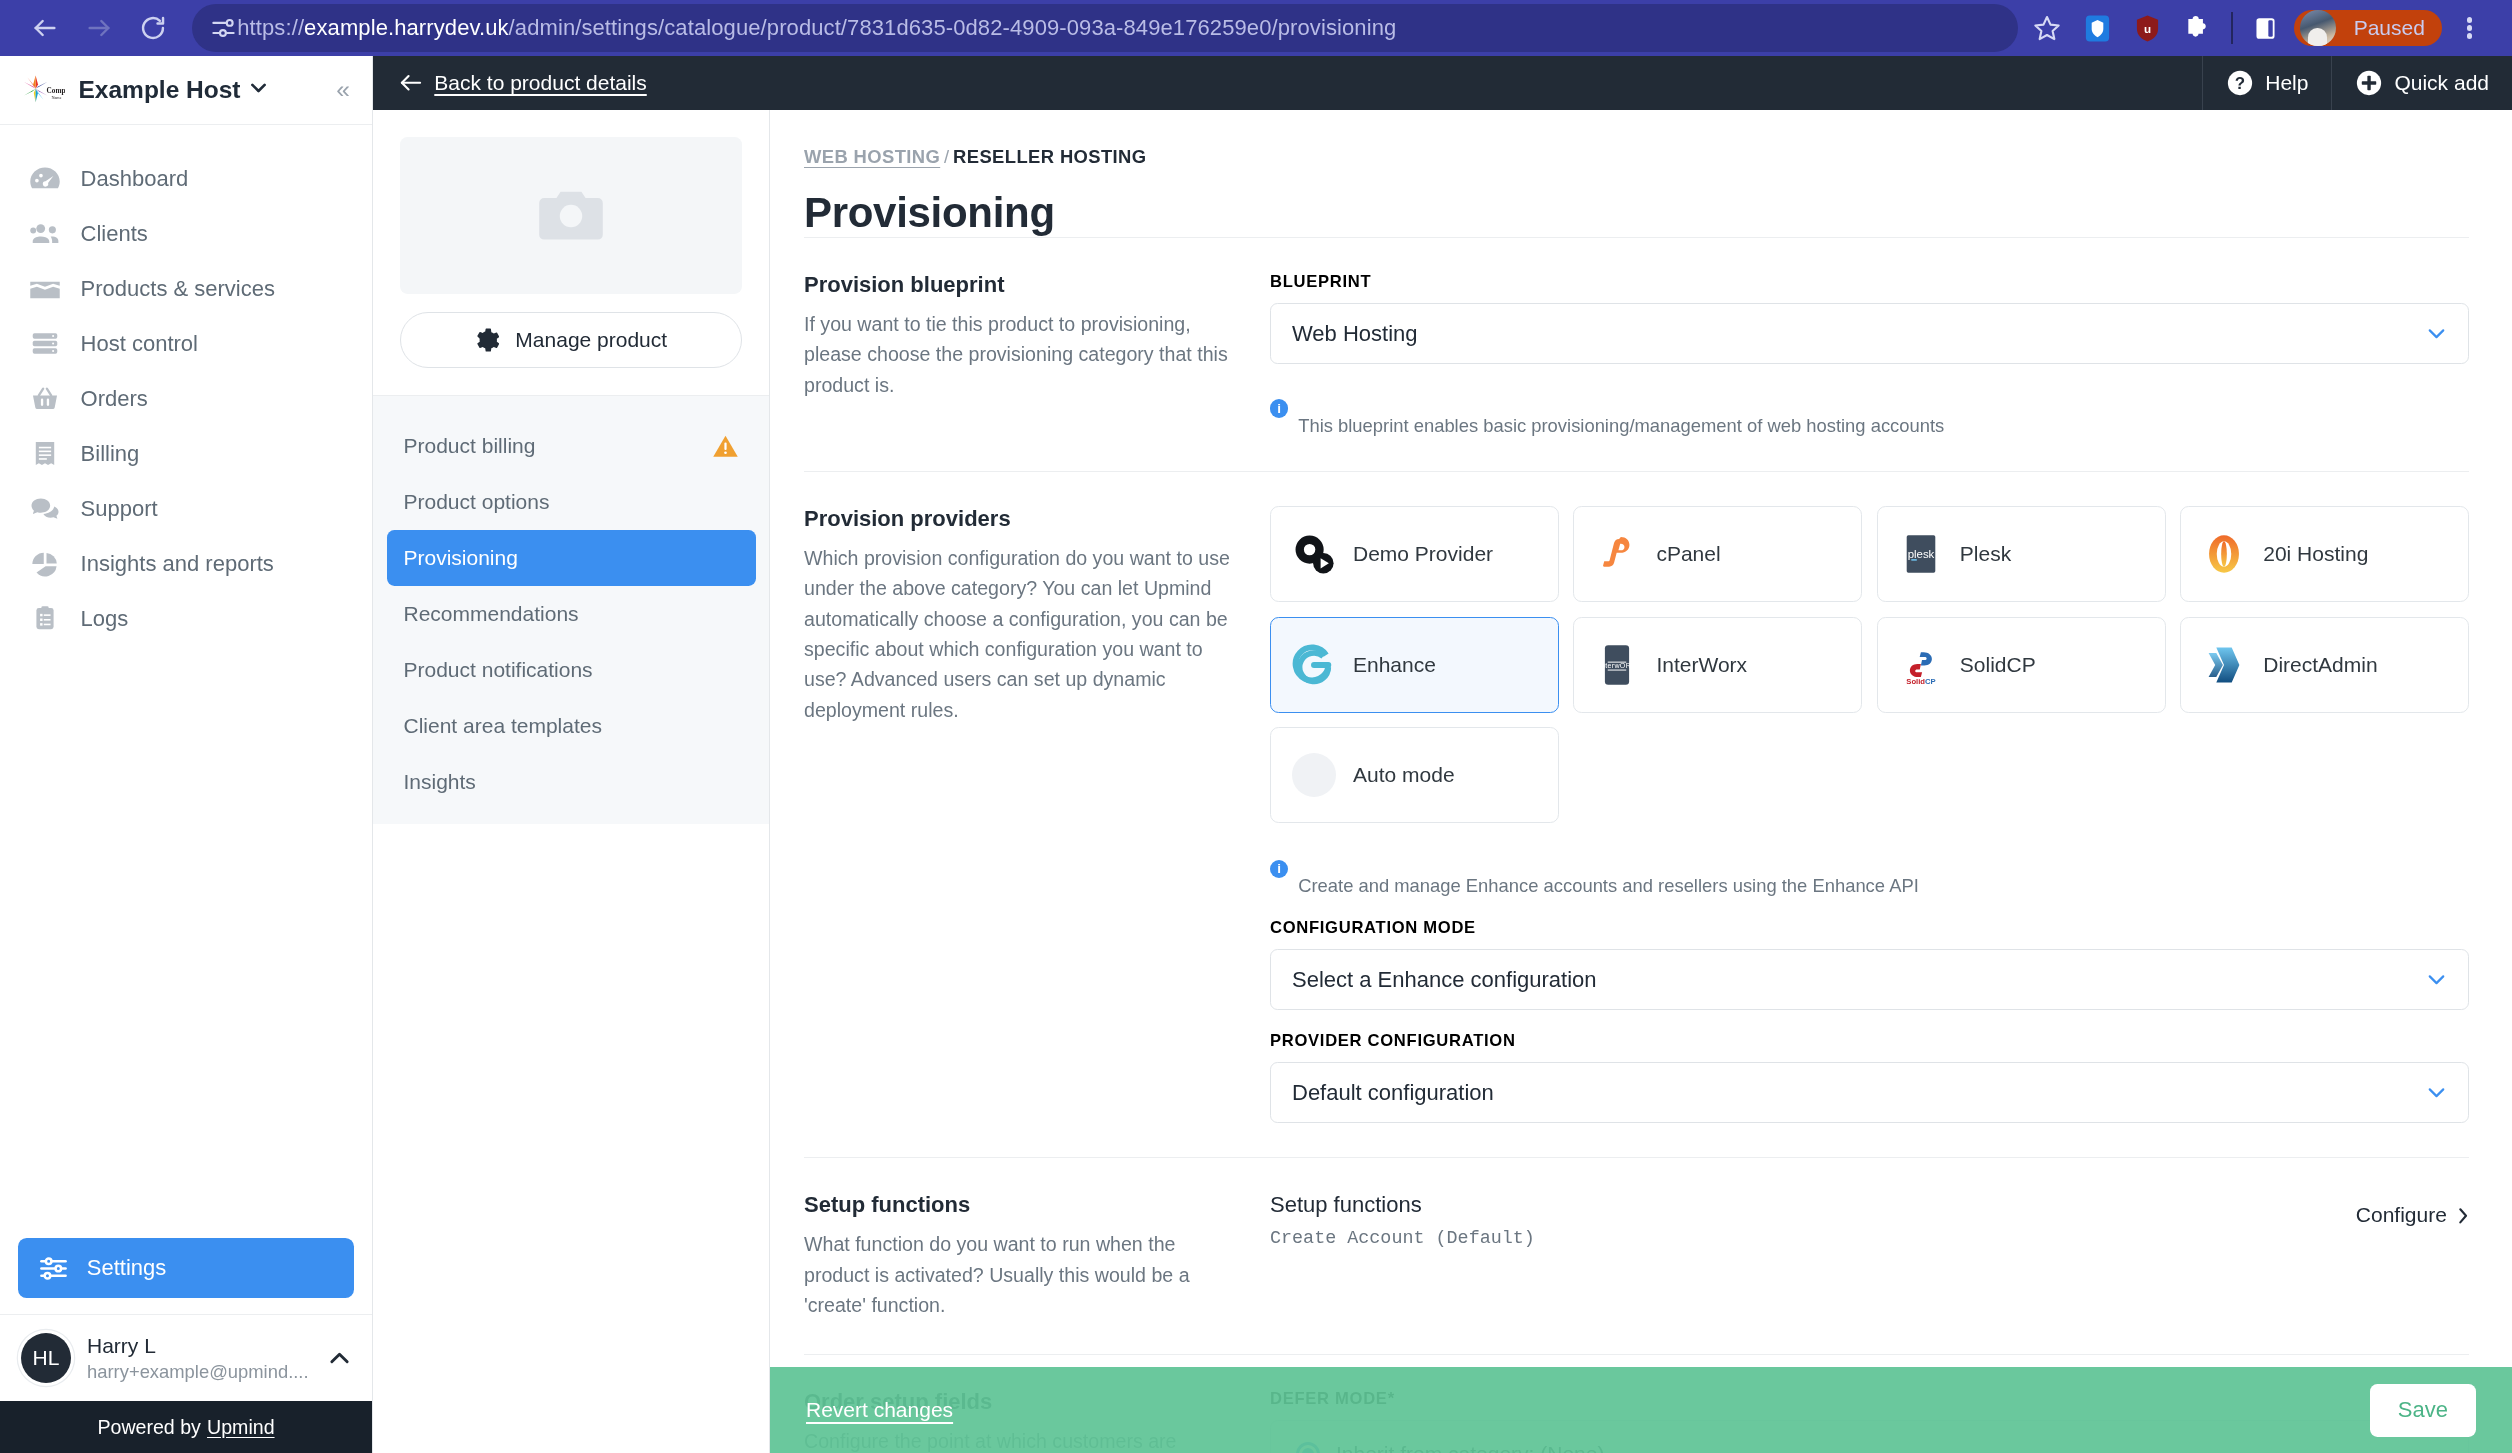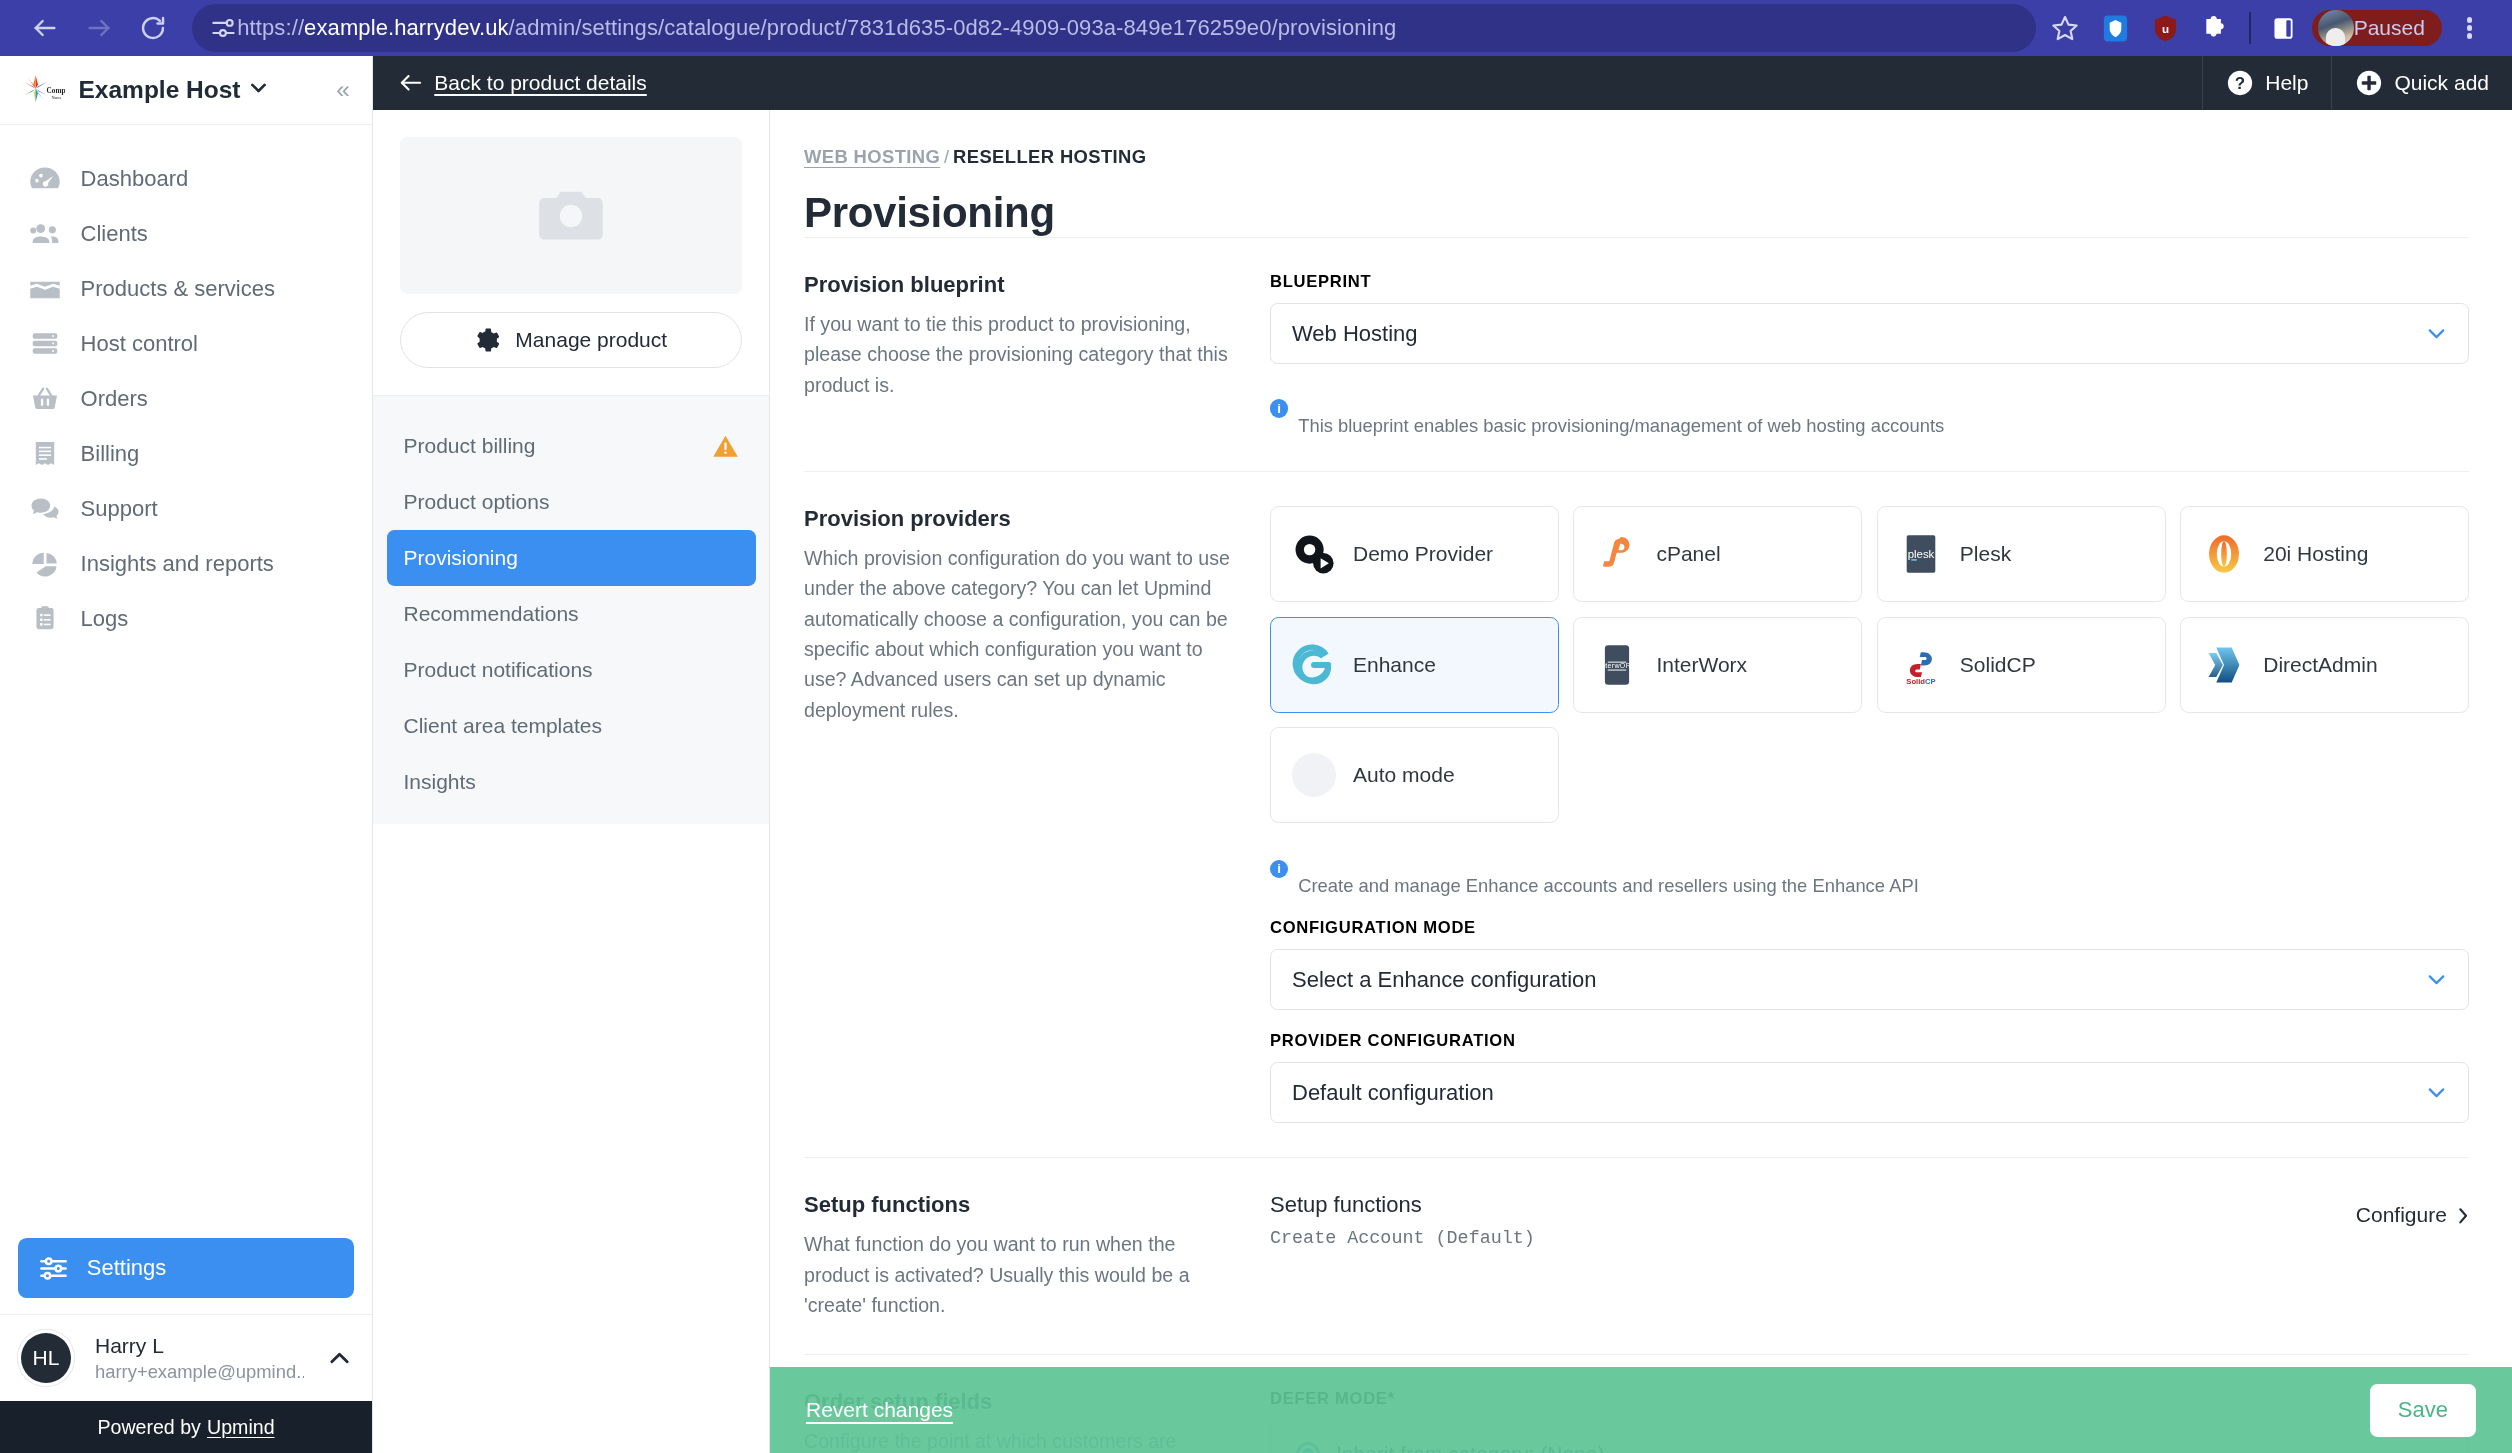--- a/index.html
+++ b/index.html
@@ -33,22 +33,22 @@
     font-size: 22px; color: #b9bce6; letter-spacing: 0.1px; white-space: nowrap;
     overflow: hidden;
   }
   #url-text .url-host { color: #ffffff; }
   #star-btn { width: 45px; height: 45px; color: #d7daf5; display:flex; align-items:center; justify-content:center; }
   #star-btn svg { width: 28px; height: 28px; }
   .ext-icon { width: 44px; height: 44px; display: flex; align-items: center; justify-content: center; flex: none; }
   .ext-icon svg { width: 31px; height: 31px; }
   .chrome-divider { width: 1.8px; height: 32px; background: #23265f; margin: 0 4.9px; flex: none; }
   #profile-chip {
-    display: flex; align-items: center; gap: 0; height: 36px;
-    background: #7f1d1d; border-radius: 24.5px; padding: 0 17px 0 6.1px; flex: none;
+    display: flex; align-items: center; gap: 18px; height: 36px;
+    background: #c2410c; border-radius: 24.5px; padding: 0 17px 0 6.1px; flex: none;
   }
   #profile-avatar {
     width: 36px; height: 36px; border-radius: 50%;
     background: linear-gradient(160deg,#7d8fb0 0%,#46586f 40%,#c9b7a0 75%,#e8e6e3 100%);
     overflow: hidden; position: relative;
   }
   #profile-avatar:after{
     content:''; position:absolute; left:8.6px; top:18.4px; width:18.4px; height:18.4px;
     background:#f0eeec; border-radius:50% 50% 0 0;
   }
@@ -85,21 +85,21 @@
   .nav-label { white-space: nowrap; }
 
   #settings-btn {
     margin: 0 18.4px 16px 18.4px; height: 60px; background: #3b8ff0; border-radius: 8.6px;
     display: flex; align-items: center; gap: 18.4px; padding: 0 21px; color: #fff; font-size: 22px;
   }
   #settings-btn svg { width: 29px; height: 27px; flex: none; }
 
   #user-row {
     border-top: 1.2px solid #eceef0; height: 87px; display: flex; align-items: center;
-    padding: 0 21px; gap: 24px;
+    padding: 0 21px; gap: 16px;
   }
   #user-avatar {
     width: 50px; height: 50px; border-radius: 50%; background: #222b36; color: #fff;
     display: flex; align-items: center; justify-content: center; font-size: 21px; flex: none;
     box-shadow: 0 0 0 3.1px #fff, 0 0 0 4.3px #e9ecef;
   }
   #user-text { flex: 1; min-width: 0; }
   #user-name { font-size: 21px; color: #222b36; line-height: 1.25; }
   #user-email { font-size: 18.4px; color: #8b949d; line-height: 1.25; white-space: nowrap; overflow: hidden; }
   #user-caret { color: #222b36; font-size: 23px; flex: none; }

